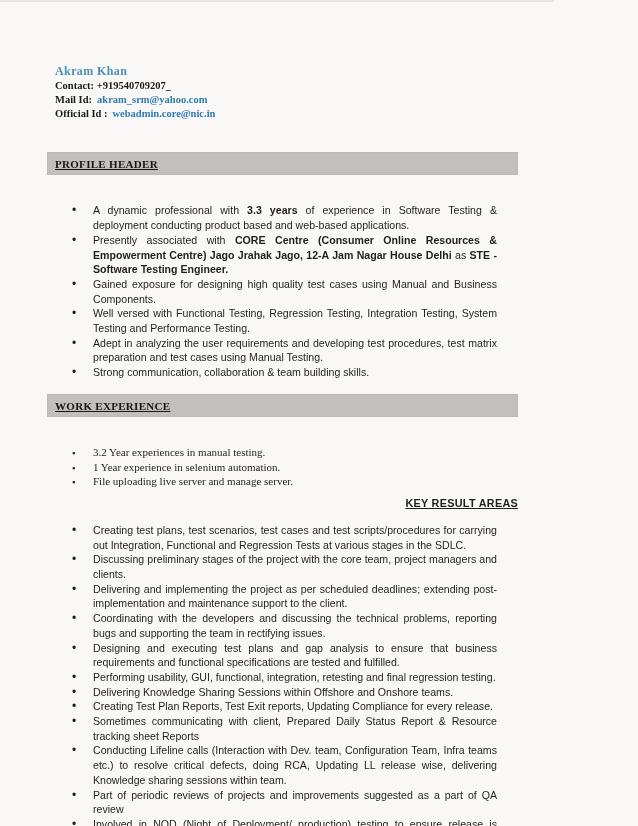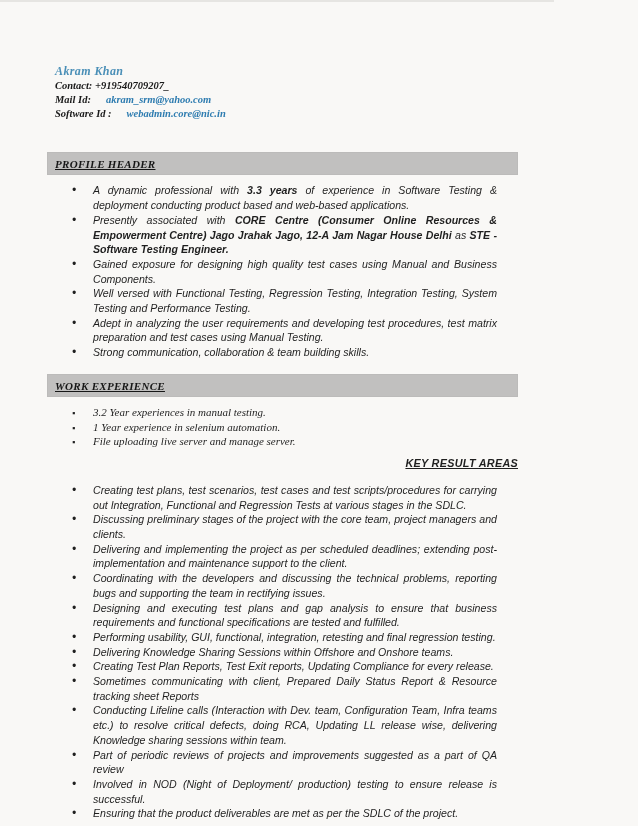--- a/index.html
+++ b/index.html
@@ -9,21 +9,20 @@
     background: #f9f8f6;
     font-family: "Liberation Sans", sans-serif;
     color: #1f1f1f;
     overflow: hidden;
   }
   .page {
     width: 554px;
     height: 826px;
     box-sizing: border-box;
     border-top: 2px solid #e6e5e2;
-    font-style: italic;
   }
   
   .header-block {
     padding-top: 62px;
     margin-left: 55px;
     font-family: "Liberation Serif", serif;
   }
   .person-name {
     font-size: 12px;
     font-weight: bold;
@@ -34,21 +33,21 @@
   .contact-line {
     font-size: 10.5px;
     font-weight: bold;
     line-height: 13.8px;
     color: #1a1a1a;
   }
   .contact-line a {
     color: #2e7cb0;
     text-decoration: none;
     font-weight: bold;
-    margin-left: 15px;
+    margin-left: 5px;
   }
   
   .content {
     margin-left: 47px;
     margin-right: 36px; 
   }
   .section-bar {
     background: #c1c0bf;
     padding: 2px 16px 3px 8px;
     box-shadow: 0 0 0 1px #bcbbba inset;
@@ -59,21 +58,21 @@
     font-weight: bold;
     text-decoration: underline;
     letter-spacing: .3px;
     color: #161616;
   }
   .bar-profile { margin-top: 32px; }
   .bar-work { margin-top: 14px; }
   
   ul.bullets {
     list-style: none;
-    margin: 8px 21px 0 23px;
+    margin: 28px 21px 0 23px;
     padding: 0;
   }
   ul.bullets li {
     position: relative;
     padding-left: 23px;
     font-size: 10.6px;
     line-height: 14.7px;
     text-align: justify;
   }
   ul.bullets li::before {
@@ -103,21 +102,21 @@
 </style>
 </head>
 <body>
 
 <div class="page">
 
   <div class="header-block">
     <div class="person-name">Akram Khan</div>
     <div class="contact-line"><span>Contact:</span> <span>+919540709207_</span></div>
     <div class="contact-line"><span>Mail Id:</span><a href="#">akram_srm@yahoo.com</a></div>
-    <div class="contact-line"><span>Software Id :</span><a href="#">webadmin.core@nic.in</a></div>
+    <div class="contact-line"><span>Official Id :</span><a href="#">webadmin.core@nic.in</a></div>
   </div>
 
   <div class="content">
 
     <div class="section-bar bar-profile">
       <span class="section-title">PROFILE HEADER</span>
     </div>
     <ul class="bullets disc">
         <li><span>A dynamic professional with </span><b>3.3 years</b><span> of experience in Software Testing &amp; deployment conducting product based and web-based applications.</span></li>
         <li><span>Presently associated with </span><b>CORE Centre (Consumer Online Resources &amp; Empowerment Centre) Jago Jrahak Jago, 12-A Jam Nagar House Delhi</b><span> as </span><b>STE - Software Testing Engineer.</b></li>

